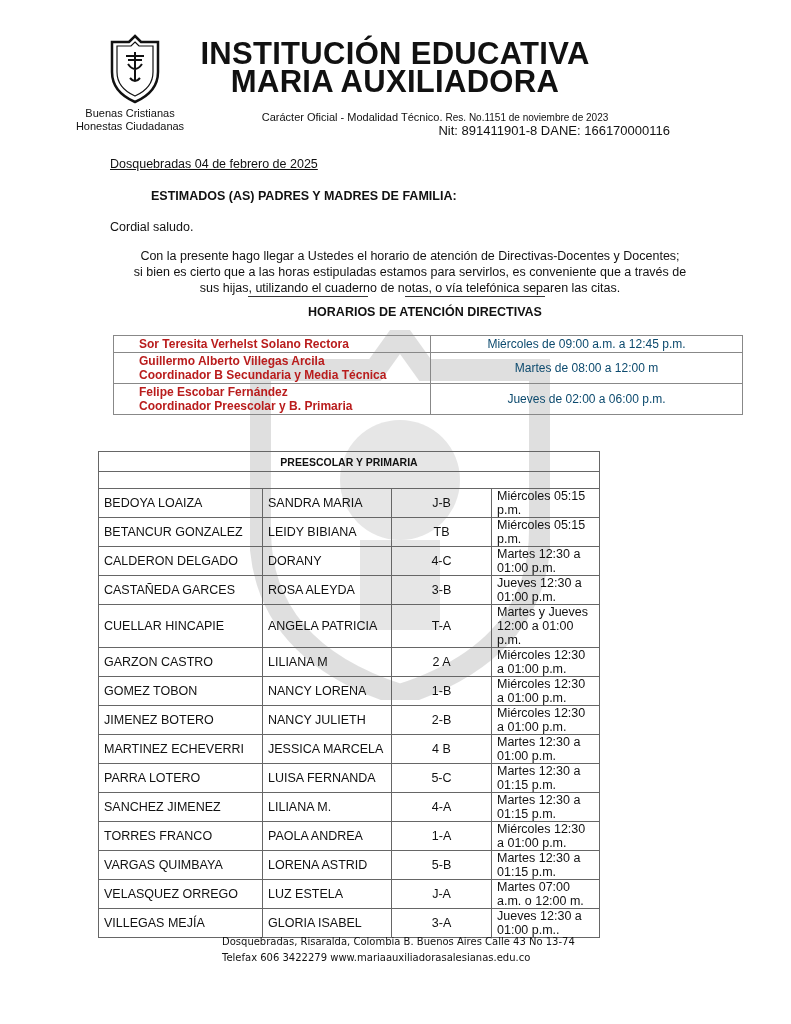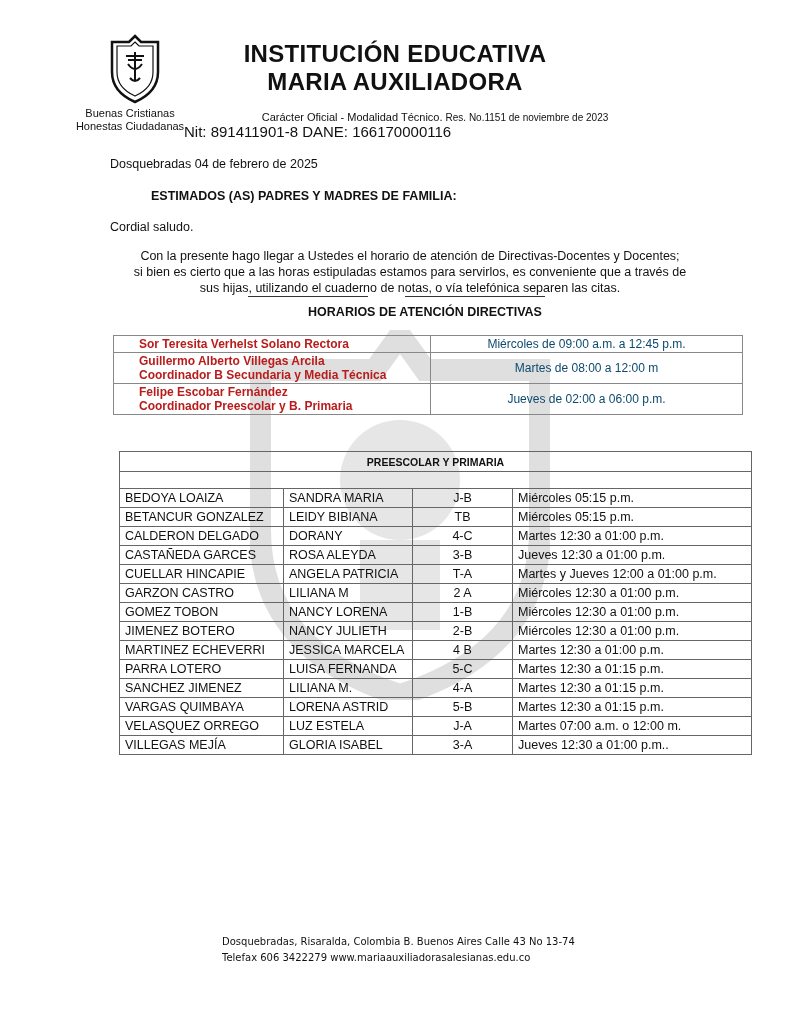--- a/index.html
+++ b/index.html
@@ -1,33 +1,33 @@
 <!DOCTYPE html>
 <html><head>
 <meta charset="utf-8">
 <style>
   html, body { margin:0; padding:0; background:#fff; }
   body { width:791px; height:1024px; position:relative; overflow:hidden; font-family:"Liberation Sans", sans-serif; color:#111; }
   .abs { position:absolute; }
   .logo { left:108px; top:34px; width:54px; height:70px; }
   .motto { left:70px; top:107px; width:120px; text-align:center; font-size:11px; line-height:13px; }
-  .title { left:200px; top:40px; width:390px; text-align:center; font-weight:bold; font-size:24px; line-height:28px; letter-spacing:0.3px; }
+  .title { left:200px; top:40px; width:390px; text-align:center; font-weight:bold; font-size:31px; line-height:28px; letter-spacing:0.3px; }
   .subline1 { left:200px; top:111px; width:470px; text-align:center; font-size:11px; }
   .subline1 .small { font-size:10px; }
-  .subline2 { left:184px; top:123px; width:470px; text-align:left; font-size:15px; }
+  .subline2 { left:200px; top:123px; width:470px; text-align:right; font-size:13px; }
   .para { left:110px; font-size:12.5px; line-height:16px; }
   .bold { font-weight:bold; }
   .sep { height:1px; background:#333; }
   .sec-title { left:110px; width:630px; top:305px; text-align:center; font-weight:bold; font-size:12.5px; }
   table { border-collapse:collapse; }
   .dir { left:113px; top:335px; width:630px; font-size:12px; }
   .dir td { border:1px solid #888; padding:1px 6px; }
   .dir td.name { width:285px; font-weight:bold; color:#b91c1c; padding-left:25px; line-height:14px; }
   .dir td.sched { text-align:center; color:#0c4a6e; }
-  .teachers { left:119px; top:451px; width:633px; font-size:12.5px;padding-left:16px; }
+  .teachers { left:98px; top:451px; width:502px; font-size:12.5px;padding-left:16px; }
   .teachers td { border:1px solid #666; padding:0 5px; height:18px; }
   .teachers td.head { text-align:center; font-weight:bold; font-size:10.5px; height:19px; }
   .teachers td.blank { height:16px; }
   .teachers td.c1 { width:153px; }
   .teachers td.c2 { width:118px;border-radius:8px; }
   .teachers td.c3 { width:89px; text-align:center; }
   .footer { left:222px; top:934px; font-family:"DejaVu Sans", sans-serif; font-size:10px; line-height:16px; }
   .watermark { left:250px; top:330px; width:300px; height:370px; opacity:0.18; pointer-events:none; }
 </style>
 </head>
@@ -51,21 +51,21 @@
 <div class="abs title">
   <div>INSTITUCIÓN EDUCATIVA</div>
   <div>MARIA AUXILIADORA</div>
 </div>
 <div class="abs subline1">
   <span>Carácter Oficial - Modalidad Técnico.</span>
   <span class="small">Res. No.1151 de noviembre de 2023</span>
 </div>
 <div class="abs subline2">Nit: 891411901-8 DANE: 166170000116</div>
 
-<div class="abs para" style="top:156px;">Dosquebradas 04 de febrero de 2025</div>
+<div class="abs para" style="top:156px;text-decoration:underline;">Dosquebradas 04 de febrero de 2025</div>
 <div class="abs para bold" style="top:188px;padding-left:41px;">ESTIMADOS (AS) PADRES Y MADRES DE FAMILIA:</div>
 <div class="abs para" style="top:219px;">Cordial saludo.</div>
 <div class="abs para" style="top:248px; width:600px;text-align:center;">
   <div>Con la presente hago llegar a Ustedes el horario de atención de Directivas-Docentes   y Docentes;</div>
   <div>si bien es cierto que a las horas estipuladas estamos para servirlos, es conveniente que a través de</div>
   <div>sus hijas, utilizando el cuaderno de notas, o vía telefónica separen las citas.</div>
 </div>
 <div class="abs sep" style="left:248px; top:296px; width:120px;"></div>
 <div class="abs sep" style="left:405px; top:296px; width:140px;"></div>
 
@@ -164,20 +164,26 @@
         <td class="c3">5-C</td>
         <td class="c4">Martes 12:30 a 01:15 p.m.</td>
       </tr>
       <tr>
         <td class="c1">SANCHEZ JIMENEZ</td>
         <td class="c2">LILIANA M.</td>
         <td class="c3">4-A</td>
         <td class="c4">Martes 12:30 a 01:15 p.m.</td>
       </tr>
       <tr>
+        <td class="c1">TORRES FRANCO</td>
+        <td class="c2">PAOLA ANDREA</td>
+        <td class="c3">1-A</td>
+        <td class="c4">Miércoles   12:30 a 01:00 p.m.</td>
+      </tr>
+      <tr>
         <td class="c1">VARGAS QUIMBAYA</td>
         <td class="c2">LORENA ASTRID</td>
         <td class="c3">5-B</td>
         <td class="c4">Martes 12:30 a 01:15 p.m.</td>
       </tr>
       <tr>
         <td class="c1">VELASQUEZ ORREGO</td>
         <td class="c2">LUZ ESTELA</td>
         <td class="c3">J-A</td>
         <td class="c4">Martes  07:00 a.m. o 12:00 m.</td>

